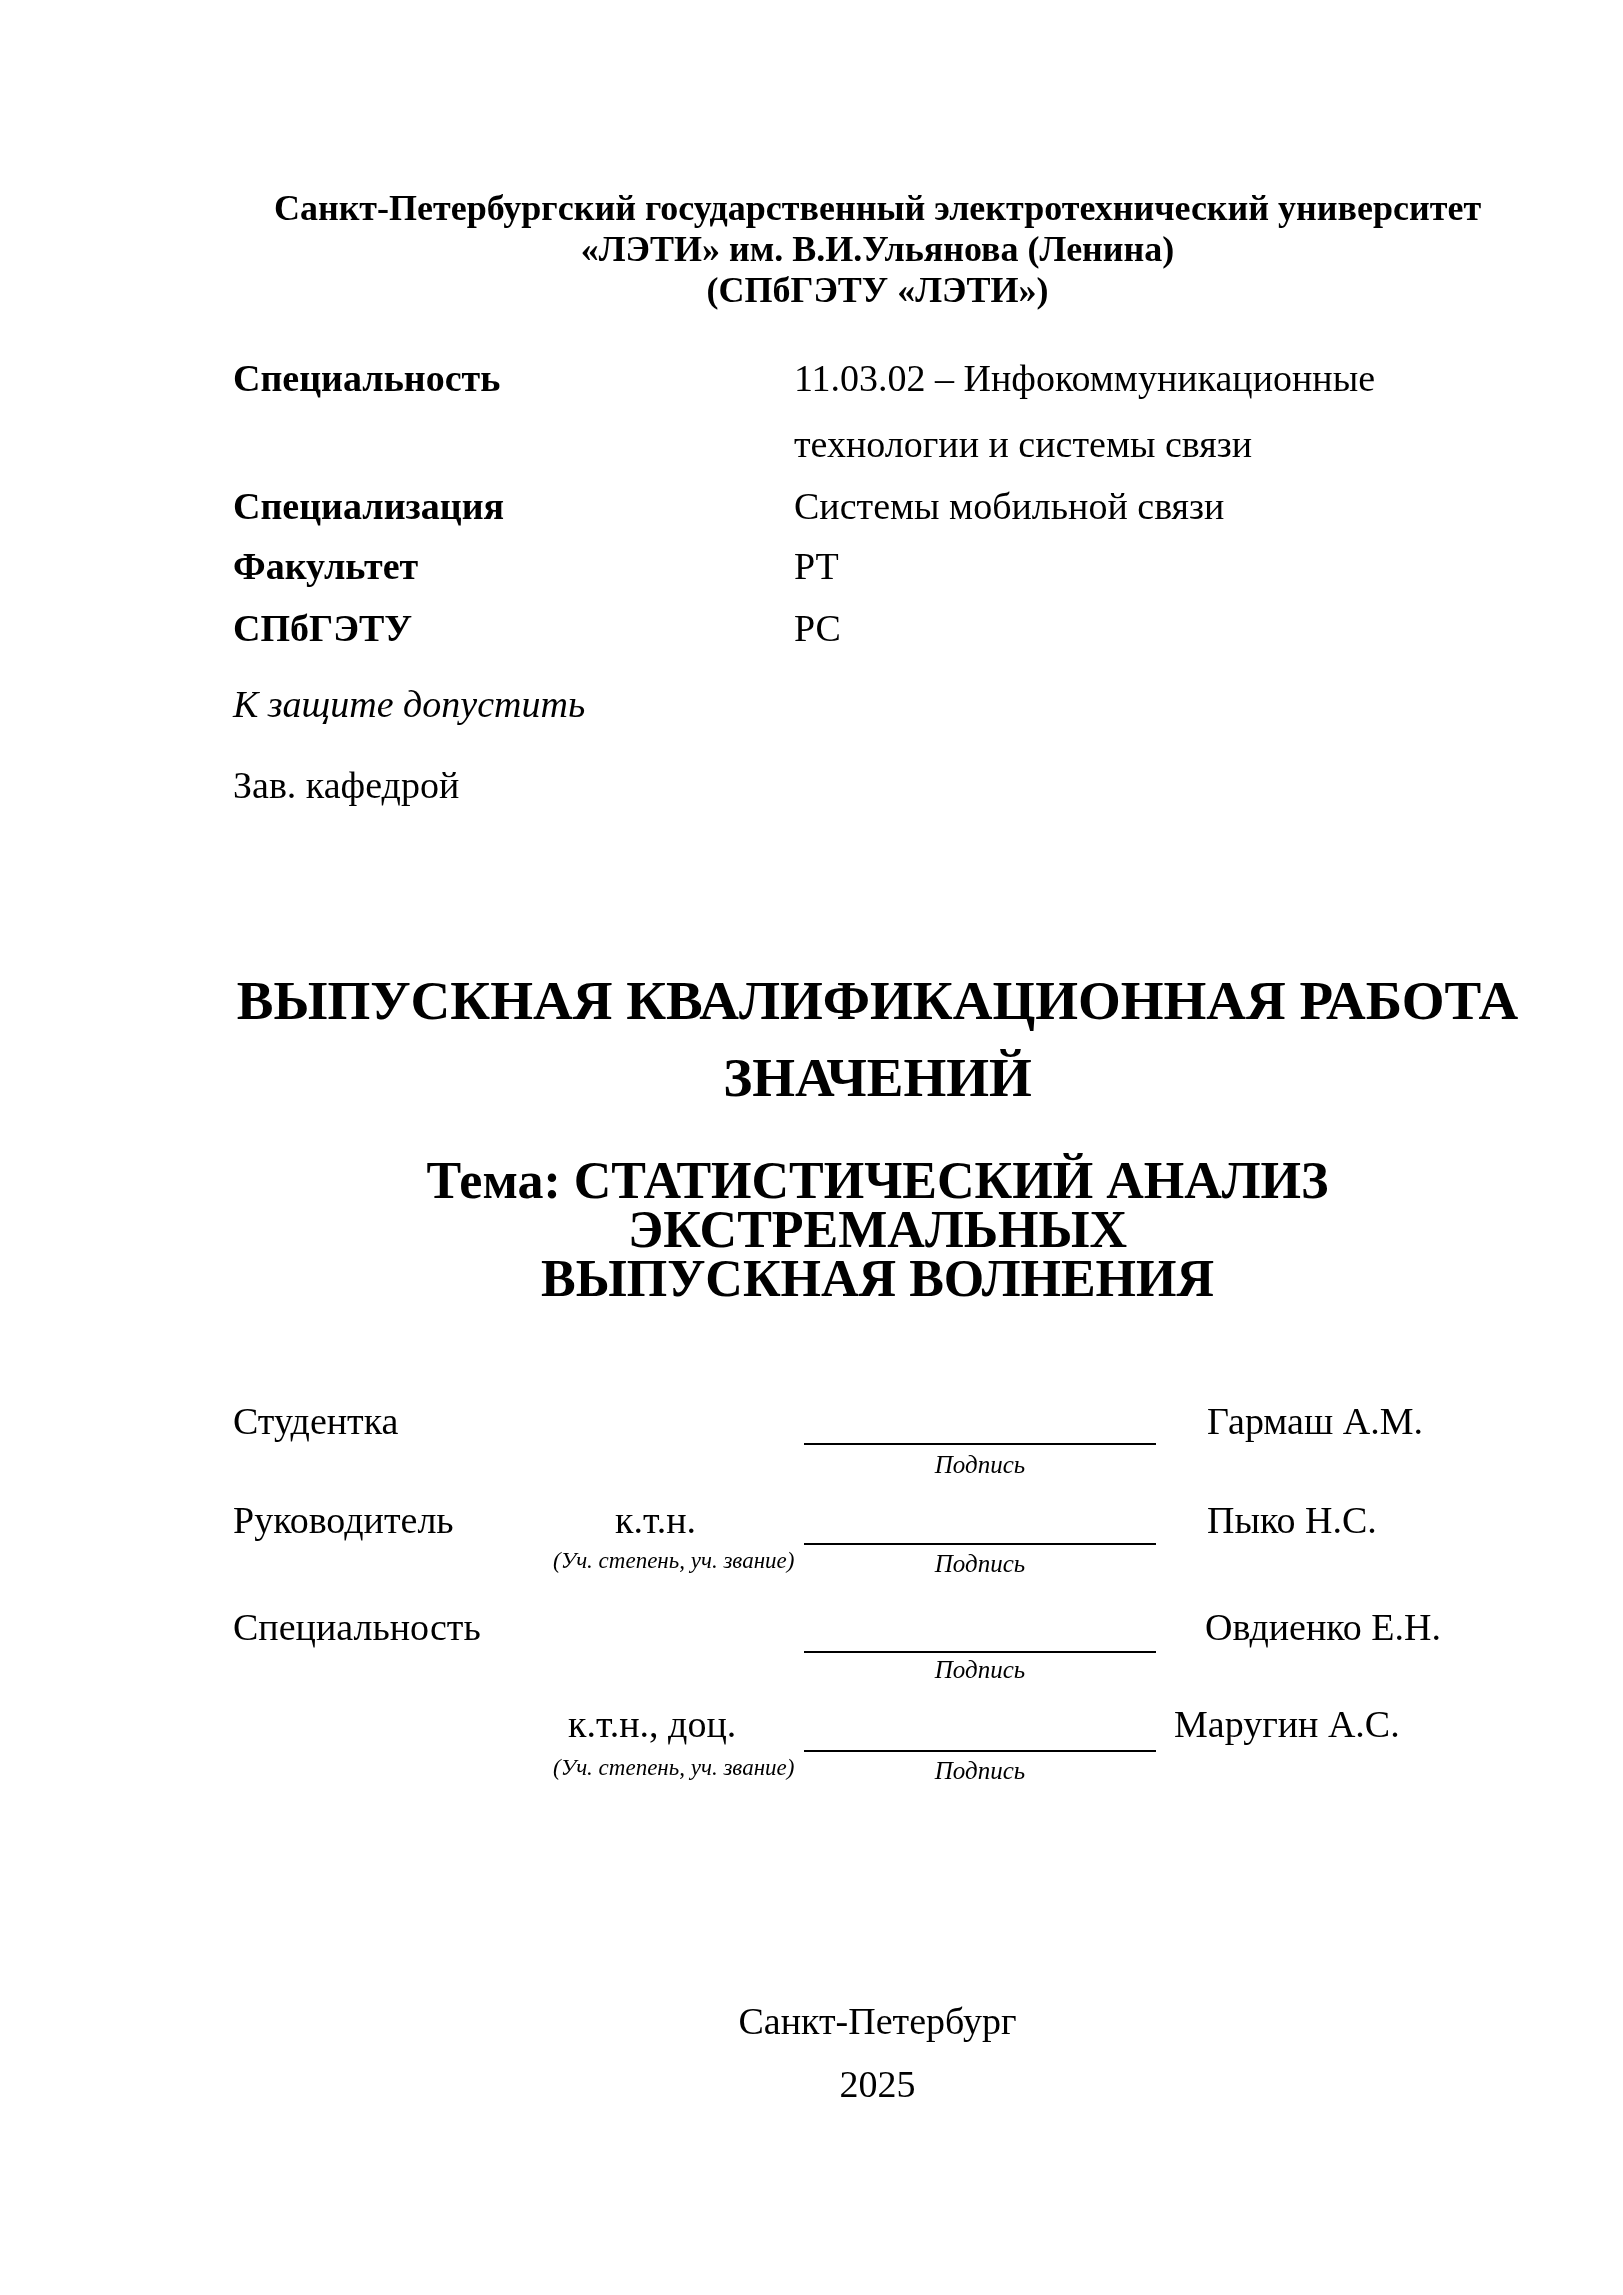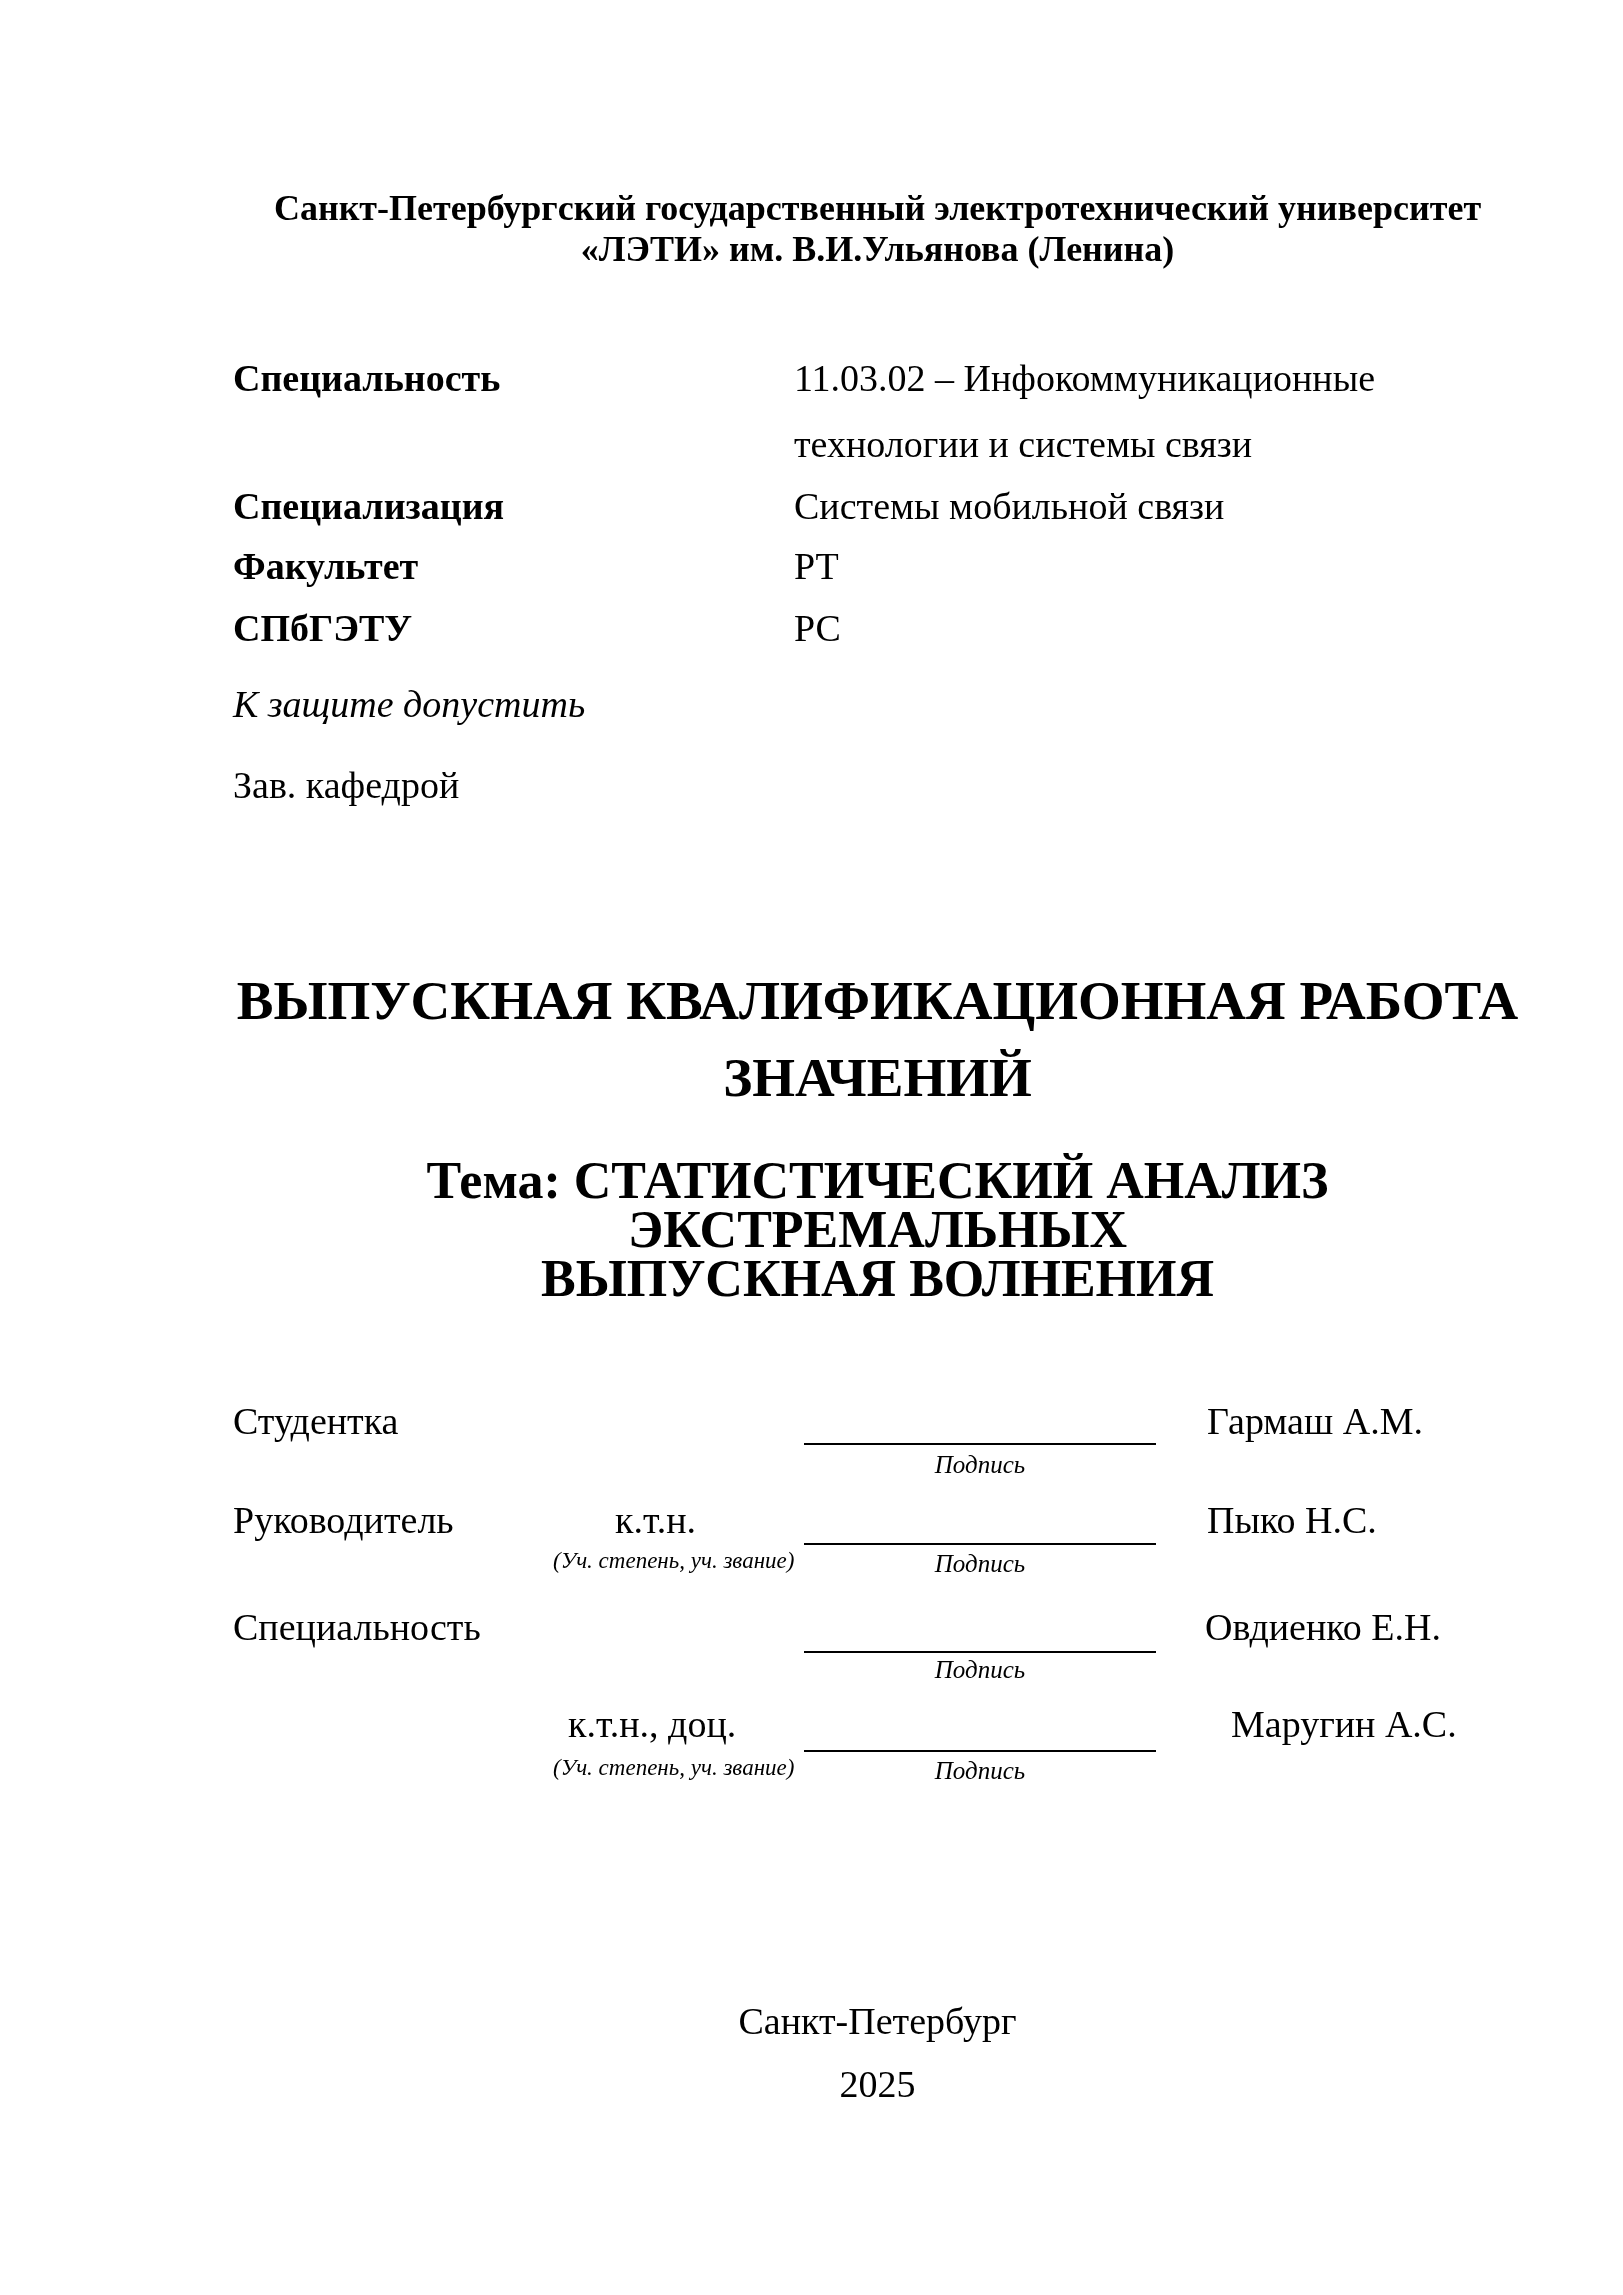--- a/index.html
+++ b/index.html
@@ -38,20 +38,21 @@
     position: absolute;
     font-size: 23px; font-style: italic; line-height: 26px;
   }
 </style>
 </head>
 <body>
 
 <div class="centerblock hdr" style="top:151px;">
   <div>Санкт-Петербургский государственный электротехнический университет</div>
   <div>«ЛЭТИ» им. В.И.Ульянова (Ленина)</div>
+  <div>(СПбГЭТУ «ЛЭТИ»)</div>
 </div>
 
 <div class="abs body-text bold" style="left:233px; top:356px;">Специальность</div>
 <div class="abs body-text" style="left:794px; top:356px;">11.03.02 – Инфокоммуникационные</div>
 <div class="abs body-text" style="left:794px; top:422px;">технологии и системы связи</div>
 
 <div class="abs body-text bold" style="left:233px; top:484px;">Специализация</div>
 <div class="abs body-text" style="left:794px; top:484px;">Системы мобильной связи</div>
 
 <div class="abs body-text bold" style="left:233px; top:544px;">Факультет</div>
@@ -85,17 +86,17 @@
 
 <div class="abs body-text" style="left:233px; top:1605px;">Специальность</div>
 <div class="sig-line" style="top:1651px;"></div>
 <div class="sig-caption" style="top:1656px;">Подпись</div>
 <div class="abs body-text" style="left:1205px; top:1605px;">Овдиенко Е.Н.</div>
 
 <div class="abs body-text" style="left:568px; top:1702px;">к.т.н., доц.</div>
 <div class="sig-line" style="top:1750px;"></div>
 <div class="degree-caption" style="left:553px; top:1755px;">(Уч. степень, уч. звание)</div>
 <div class="sig-caption" style="top:1757px;">Подпись</div>
-<div class="abs body-text" style="left:1231px; top:1702px;">Маругин А.С.</div>
+<div class="abs body-text" style="left:1174px; top:1702px;">Маругин А.С.</div>
 
 <div class="centerblock body-text" style="top:1962px;">Санкт-Петербург</div>
 <div class="centerblock body-text" style="top:2025px;">2025</div>
 
 
 </body></html>

